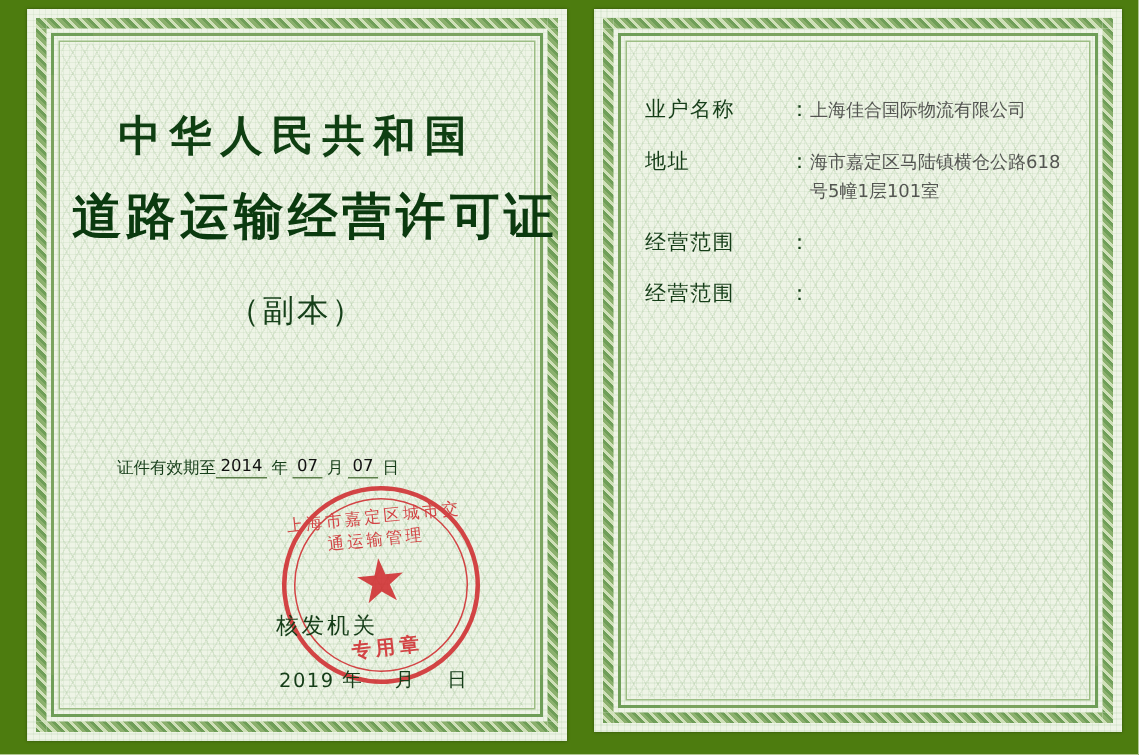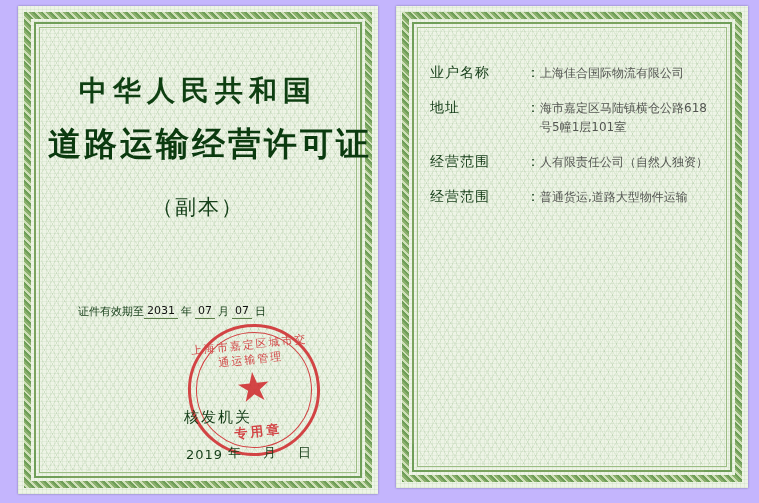--- a/index.html
+++ b/index.html
@@ -10,21 +10,21 @@
   body {
     width: 759px;
     height: 503px;
     font-family: "Liberation Serif", serif;
     overflow: hidden;
   }
   .page {
     position: relative;
     width: 759px;
     height: 503px;
-    background: #c4b5fd;
+    background: #4d7c0f;
   }
   
   .cert {
     position: absolute;
     background:
       repeating-linear-gradient(0deg, rgba(120,170,110,0.10) 0px, rgba(120,170,110,0.10) 1px, rgba(255,255,255,0) 1px, rgba(255,255,255,0) 4px),
       repeating-linear-gradient(90deg, rgba(120,170,110,0.10) 0px, rgba(120,170,110,0.10) 1px, rgba(255,255,255,0) 1px, rgba(255,255,255,0) 4px),
       #eef4e6;
     box-shadow: 0 0 2px rgba(0,0,0,0.35);
   }
@@ -283,21 +283,21 @@
     <div class="corner br"></div>
 
     <div class="left-content">
       <div class="country-title">中华人民共和国</div>
       <div class="main-title">道路运输经营许可证</div>
       <div class="subtitle">（副本）</div>
 
 
       <div class="valid-line">
         <span>证件有效期至</span>
-        <span class="v">2031</span>
+        <span class="v">2014</span>
         <span class="u">年</span>
         <span class="v">07</span>
         <span class="u">月</span>
         <span class="v">07</span>
         <span class="u">日</span>
       </div>
 
       <div class="seal">
         <div class="seal-inner-ring"></div>
         <div class="seal-text-top">上海市嘉定区城市交通运输管理</div>
@@ -338,25 +338,23 @@
 
       <div class="field-row">
         <span class="field-label">地址</span>
         <span class="field-colon">：</span>
         <span class="field-value">海市嘉定区马陆镇横仓公路618号5幢1层101室</span>
       </div>
 
       <div class="field-row">
         <span class="field-label">经营范围</span>
         <span class="field-colon">：</span>
-        <span class="field-value">人有限责任公司（自然人独资）</span>
       </div>
 
       <div class="field-row">
         <span class="field-label">经营范围</span>
         <span class="field-colon">：</span>
-        <span class="field-value">普通货运,道路大型物件运输</span>
       </div>
 
     </div>
   </div>
 
 </div>
 
 </body></html>

